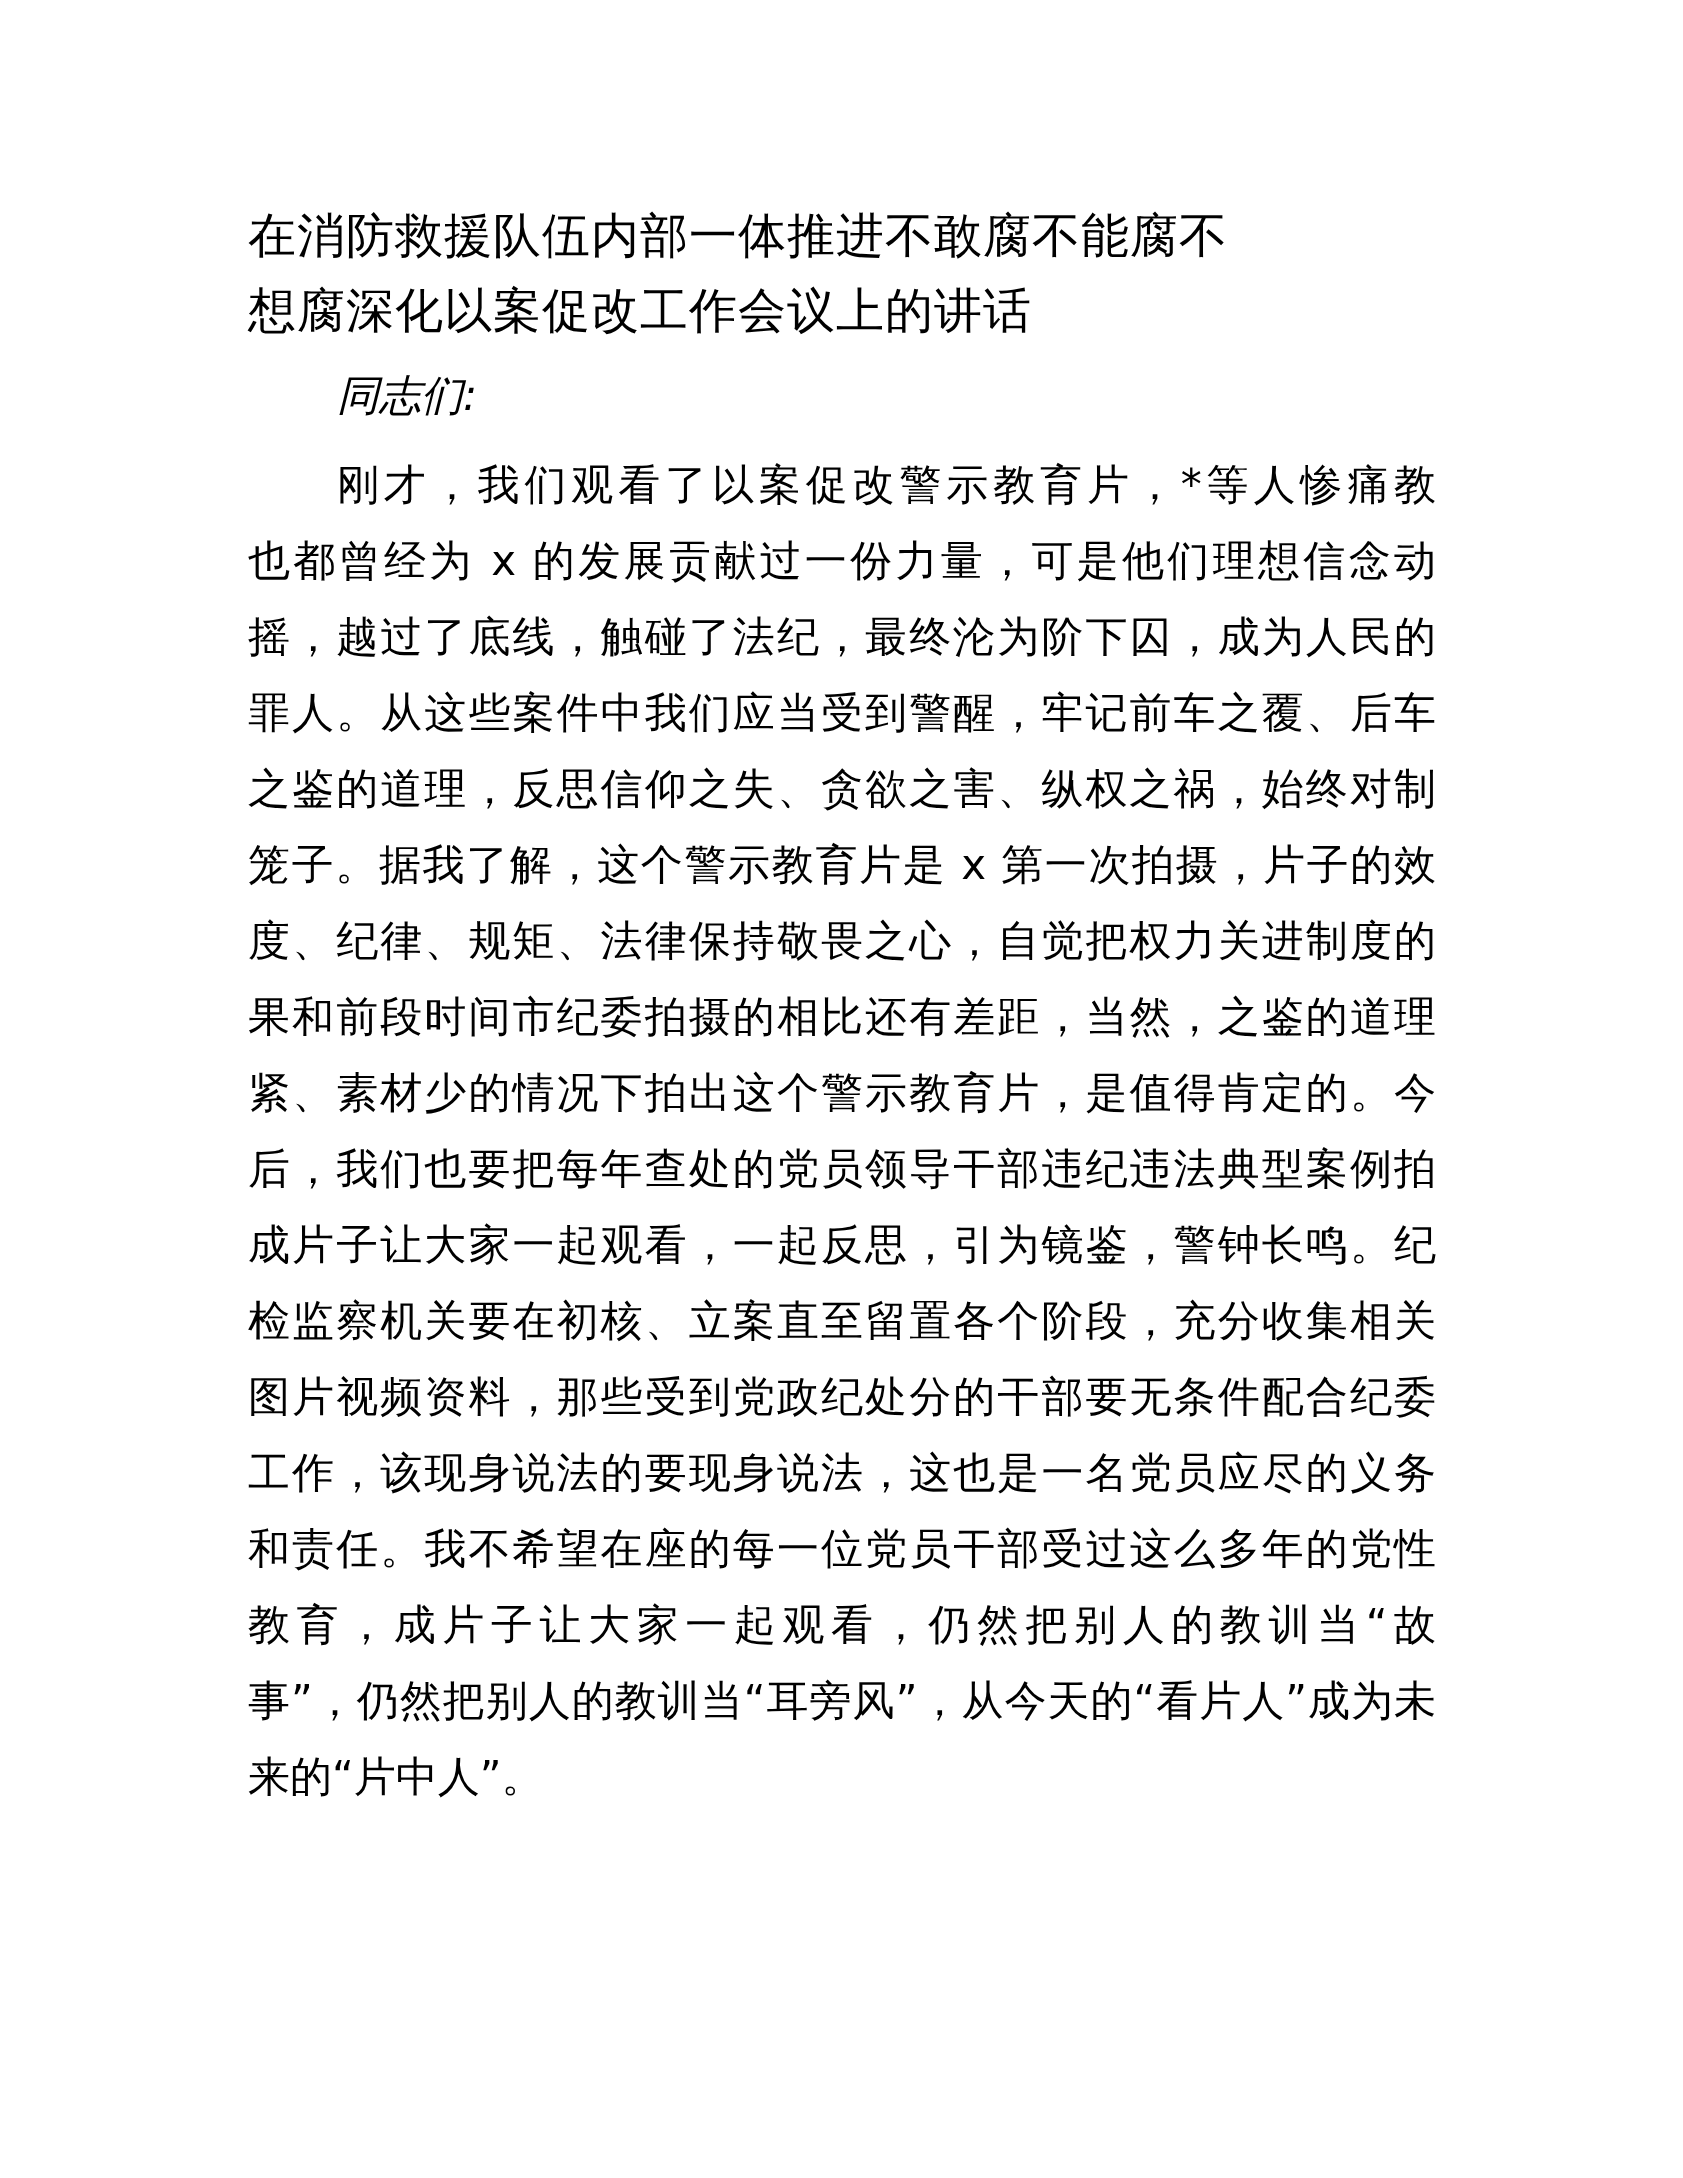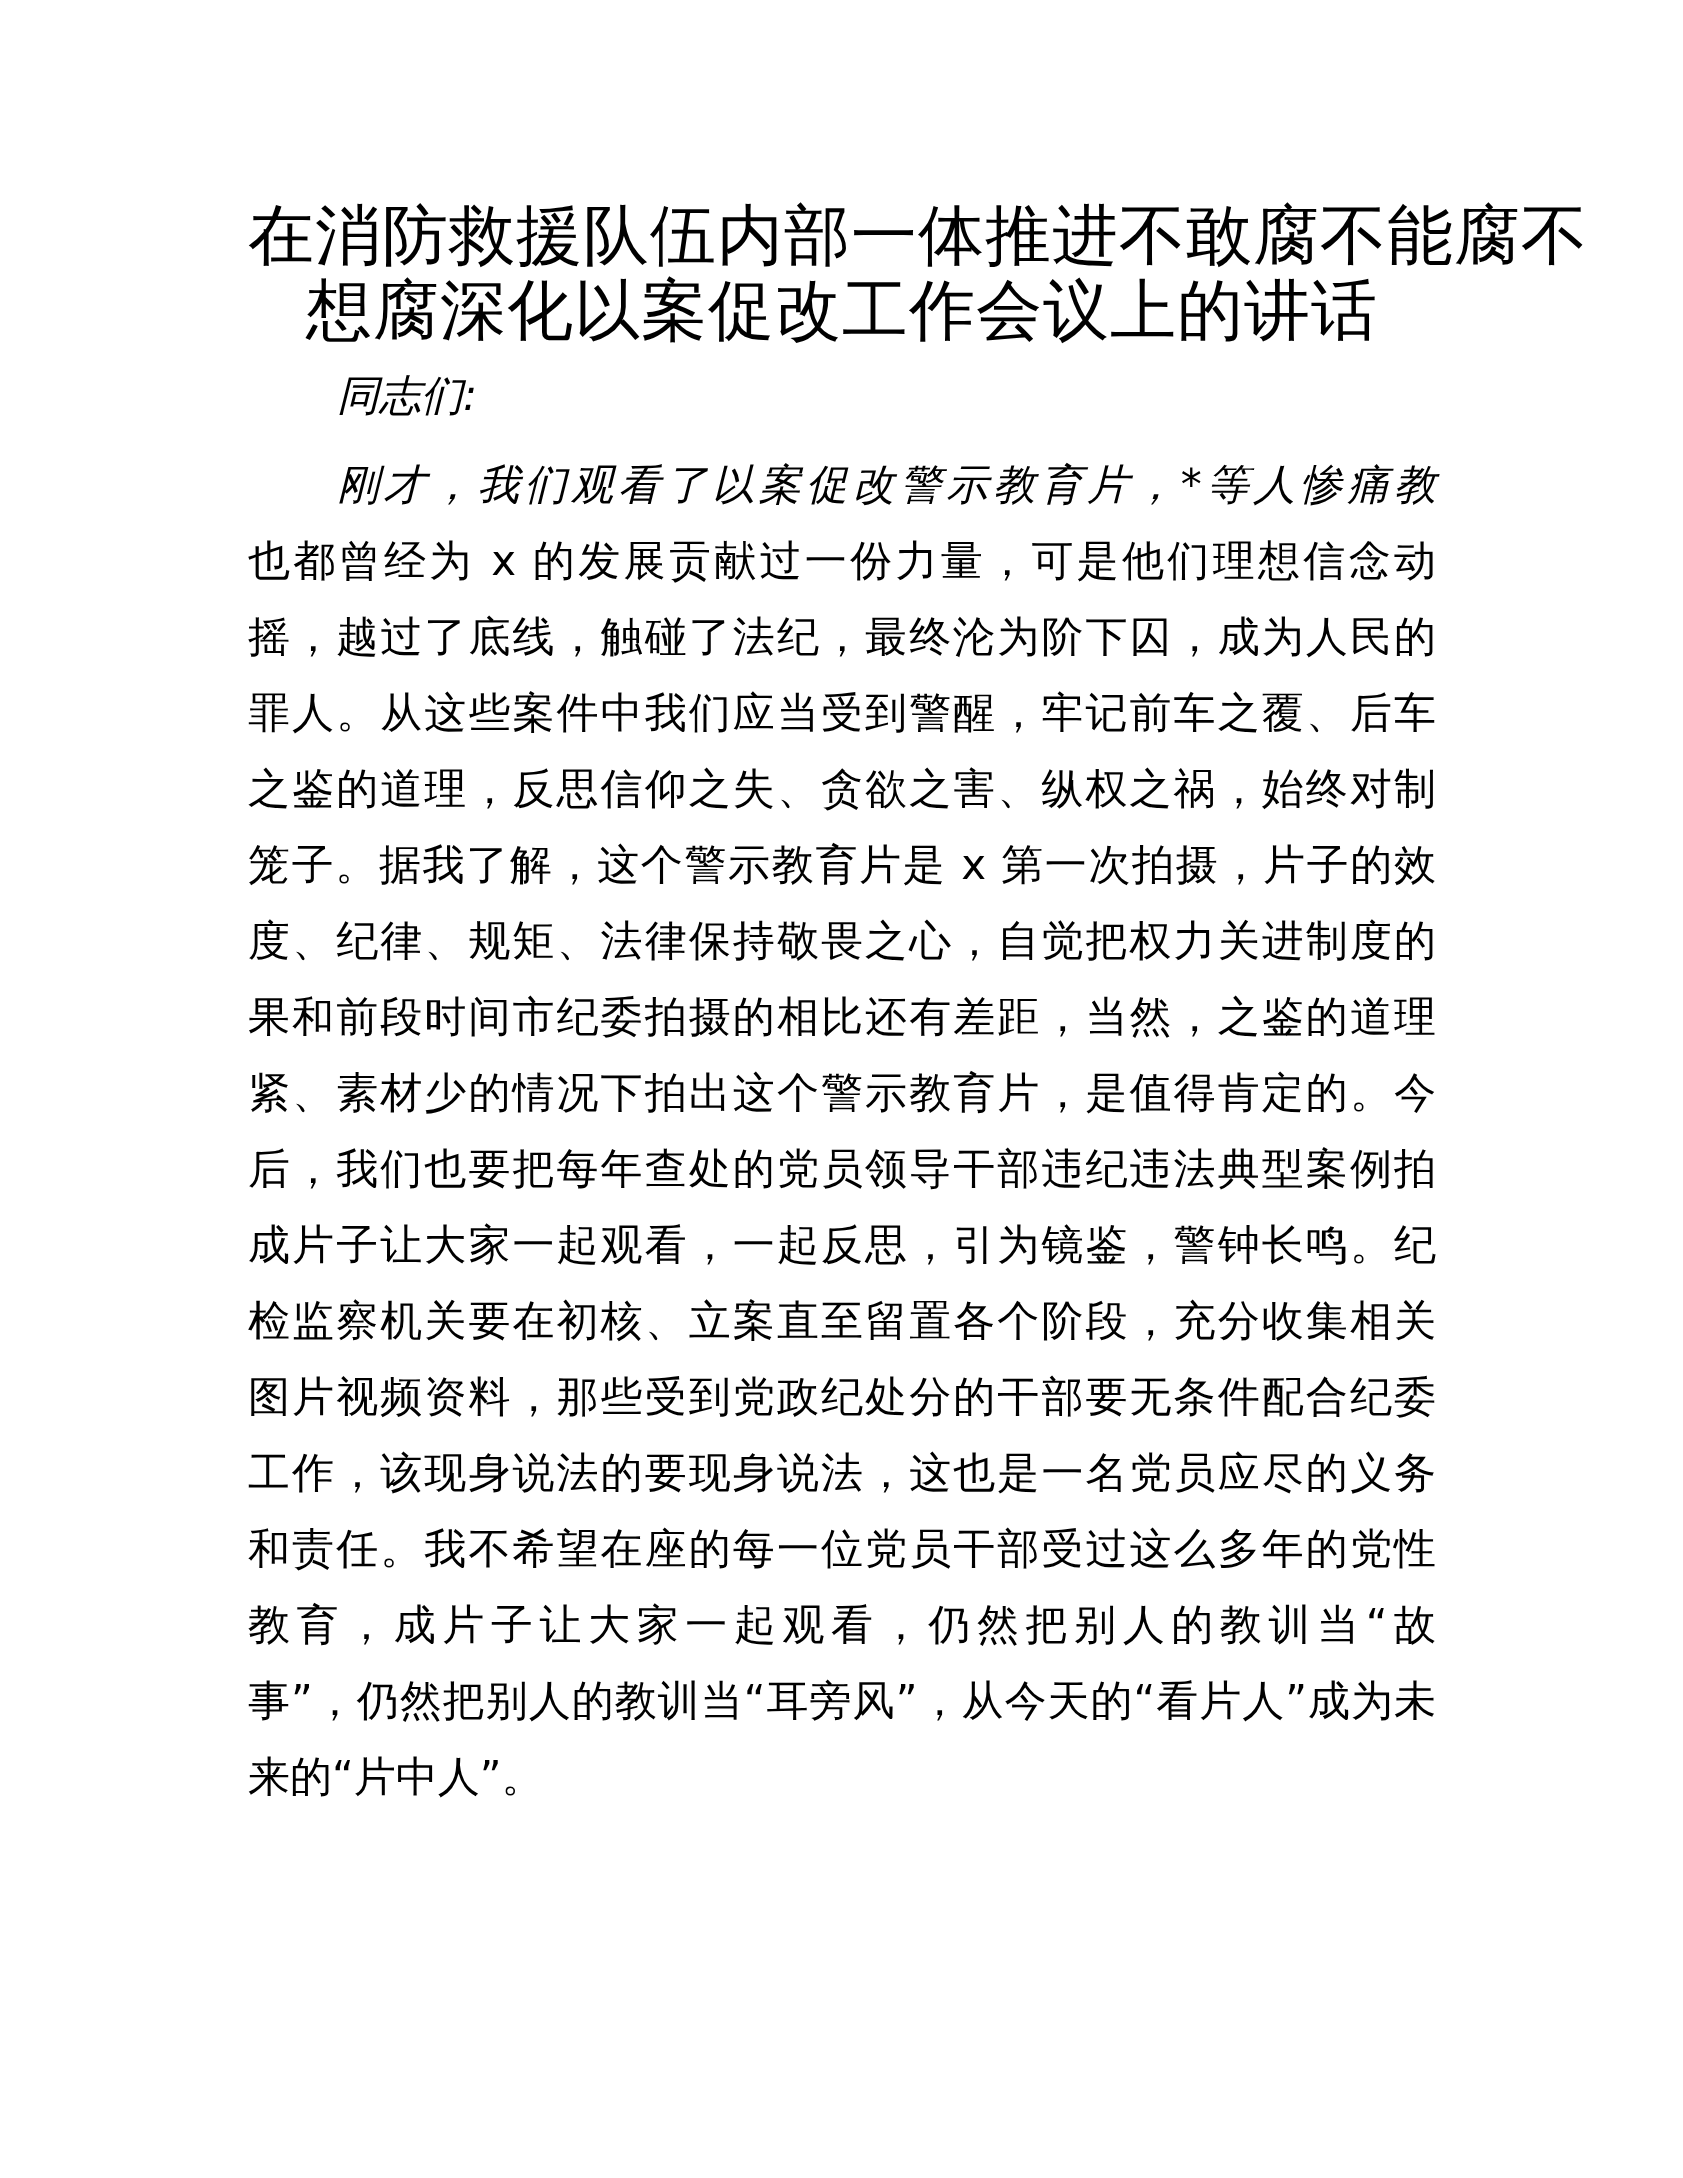--- a/index.html
+++ b/index.html
@@ -16,22 +16,22 @@
       font-family: "DejaVu Sans", "Liberation Sans", sans-serif;
     }
     .page {
       position: absolute;
       left: 248px;
       top: 198px;
       width: 1188px;
     }
     .title {
       margin: 0;
-      text-align: center;
-      font-size: 66px;
+      text-align: left;
+      font-size: 48px;
       line-height: 75px;
       font-weight: normal;
       letter-spacing: 1px;
     }
     .title .tline {
       display: block;
       white-space: nowrap;
     }
     .salutation {
       margin: 10px 0 0 0;
@@ -46,21 +46,20 @@
       line-height: 76px;
     }
     .body-para .bline {
       display: block;
       white-space: nowrap;
       text-align: justify;
       text-align-last: justify;
     }
     .body-para .bline.first {
       padding-left: 89px;
-      font-style: italic;
     }
     .body-para .bline.last {
       text-align-last: left;
     }
   </style>
 </head>
 <body>
 
 <div class="page">
   <h1 class="title">

